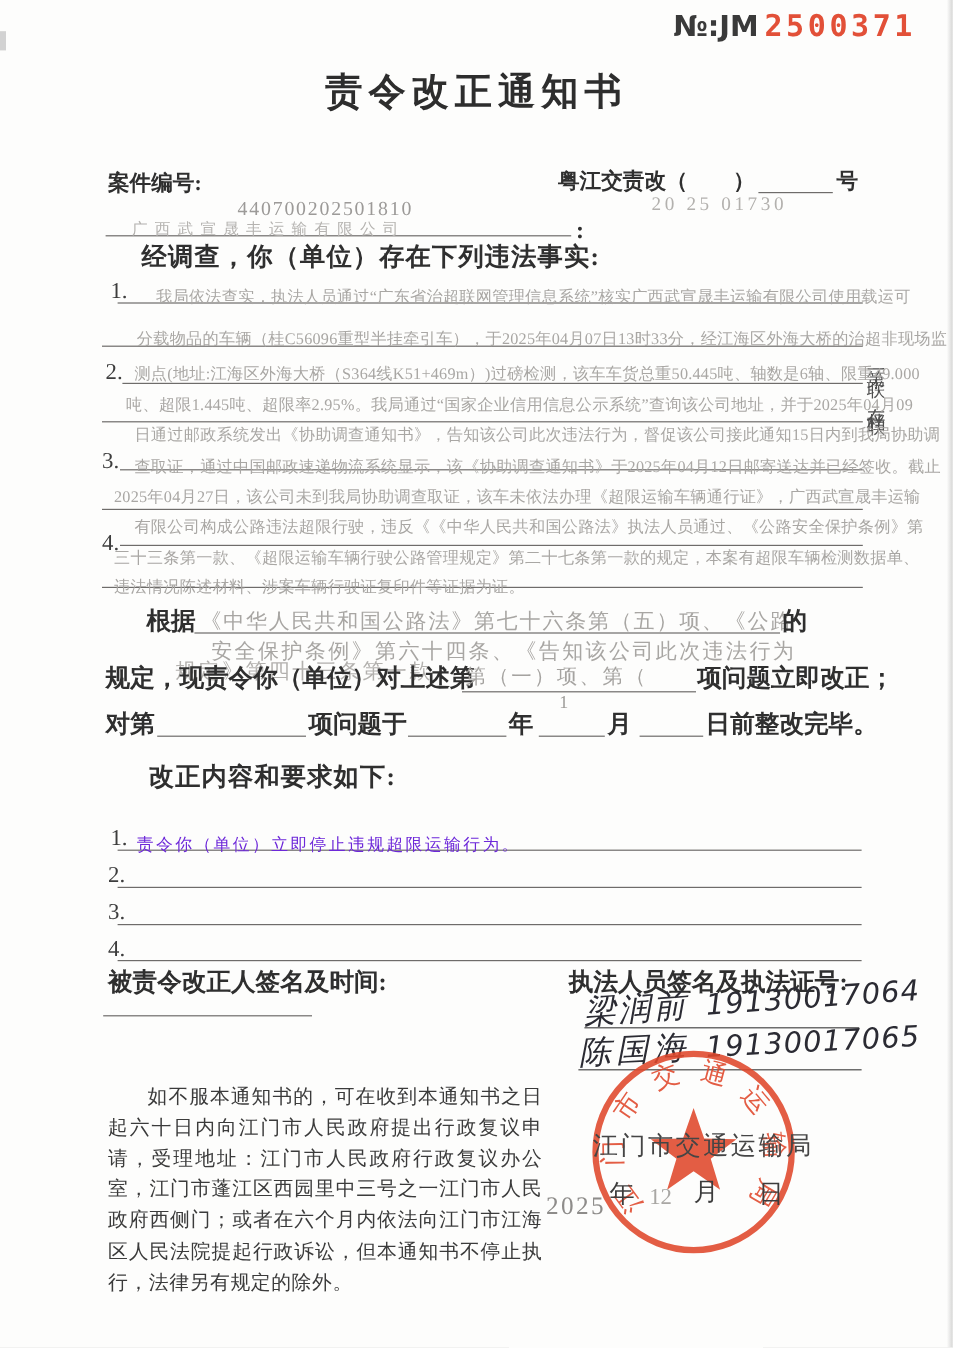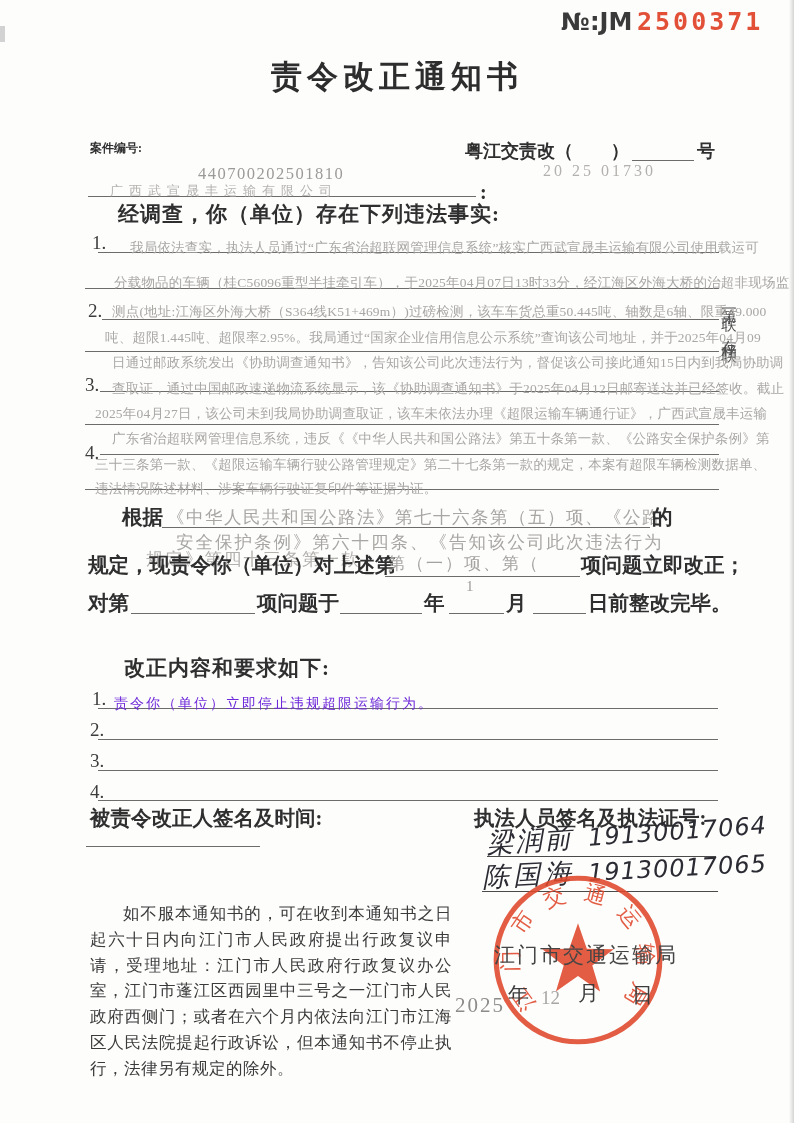--- a/index.html
+++ b/index.html
@@ -22,21 +22,21 @@
   <div class="abs" style="left:789px;top:0;width:5px;height:1123px;background:linear-gradient(to right,rgba(0,0,0,0),rgba(110,110,110,0.28));"></div>
   <div class="abs" style="left:0;top:26px;width:5px;height:16px;background:#b5b5b5;opacity:.6;"></div>
 
   <div class="abs" style="left:543px;top:8px;font-size:24px;color:#3a3a3a;font-weight:600;font-family:'DejaVu Sans',sans-serif;margin-left:18px;">№:JM</div>
   <div class="abs" style="left:637px;top:7px;font-size:25px;color:#e25038;font-weight:600;letter-spacing:3px;font-family:'DejaVu Sans Mono',monospace;">2500371</div>
 
   <div class="abs" style="left:0;top:56px;width:794px;text-align:center;font-size:31px;font-weight:700;letter-spacing:5px;color:#2d2d2d;">责令改正通知书</div>
 
   <div class="abs vert" style="left:718px;top:296px;font-size:15.5px;color:#4e4e4e;letter-spacing:4px;">第一联：存档联</div>
 
-  <div class="abs lbl" style="left:90px;top:140px;font-size:12px;">案件编号:</div>
+  <div class="abs lbl" style="left:90px;top:140px;font-size:18px;">案件编号:</div>
   <div class="abs" style="left:198px;top:164px;font-size:16.5px;color:#9c9a98;letter-spacing:1.5px;">440700202501810</div>
 
   <div class="abs lbl" style="left:465px;top:139px;font-size:18px;">粤江交责改（</div>
   <div class="abs lbl" style="left:611px;top:139px;font-size:18px;">）</div>
   <div class="rule" style="left:632px;top:160px;width:62px;"></div>
   <div class="abs lbl" style="left:697px;top:139px;font-size:18px;">号</div>
   <div class="abs" style="left:543px;top:162px;font-size:16px;color:#b3b1ae;letter-spacing:3px;">20 25  01730</div>
 
   <div class="rule" style="left:88px;top:196px;width:388px;"></div>
   <div class="abs" style="left:110px;top:182px;font-size:13px;color:#b5b3b0;letter-spacing:6px;">广西武宣晟丰运输有限公司</div>
@@ -58,21 +58,21 @@
   <div class="rule" style="left:100px;top:454px;width:619px;"></div>
   <div class="rule" style="left:85px;top:489px;width:634px;"></div>
 
   <div class="faintline" style="left:130px;top:239px;">我局依法查实，执法人员通过“广东省治超联网管理信息系统”核实广西武宣晟丰运输有限公司使用载运可</div>
   <div class="faintline" style="left:114px;top:274px;">分载物品的车辆（桂C56096重型半挂牵引车），于2025年04月07日13时33分，经江海区外海大桥的治超非现场监</div>
   <div class="faintline" style="left:112px;top:303px;">测点(地址:江海区外海大桥（S364线K51+469m）)过磅检测，该车车货总重50.445吨、轴数是6轴、限重49.000</div>
   <div class="faintline" style="left:105px;top:329px;">吨、超限1.445吨、超限率2.95%。我局通过“国家企业信用信息公示系统”查询该公司地址，并于2025年04月09</div>
   <div class="faintline" style="left:112px;top:354px;">日通过邮政系统发出《协助调查通知书》，告知该公司此次违法行为，督促该公司接此通知15日内到我局协助调</div>
   <div class="faintline" style="left:112px;top:380px;">查取证，通过中国邮政速递物流系统显示，该《协助调查通知书》于2025年04月12日邮寄送达并已经签收。截止</div>
   <div class="faintline" style="left:95px;top:405px;">2025年04月27日，该公司未到我局协助调查取证，该车未依法办理《超限运输车辆通行证》，广西武宣晟丰运输</div>
-  <div class="faintline" style="left:112px;top:430px;">广东省治超联网管理信息系统，违反《《中华人民共和国公路法》第五十条第一款、《公路安全保护条例》第</div>
+  <div class="faintline" style="left:112px;top:430px;">有限公司构成公路违法超限行驶，违反《《中华人民共和国公路法》执法人员通过、《公路安全保护条例》第</div>
   <div class="faintline" style="left:95px;top:456px;">三十三条第一款、《超限运输车辆行驶公路管理规定》第二十七条第一款的规定，本案有超限车辆检测数据单、</div>
   <div class="faintline" style="left:95px;top:480px;">违法情况陈述材料、涉案车辆行驶证复印件等证据为证。</div>
 
   <div class="abs lbl" style="left:122px;top:503px;">根据</div>
   <div class="rule" style="left:162px;top:527px;width:488px;"></div>
   <div class="abs" style="left:167px;top:505px;font-size:17.5px;color:#a8a6a3;letter-spacing:1.5px;">《中华人民共和国公路法》第七十六条第（五）项、《公路</div>
   <div class="abs lbl" style="left:652px;top:503px;">的</div>
   <div class="abs" style="left:176px;top:530px;font-size:17.5px;color:#a8a6a3;letter-spacing:2px;">安全保护条例》第六十四条、《告知该公司此次违法行为</div>
   <div class="abs" style="left:146px;top:547px;font-size:17.5px;color:#b3b1ae;letter-spacing:2px;">规定》第四十三条第一款</div>
   <div class="abs lbl" style="left:88px;top:551px;">规定，现责令你（单位）对上述第</div>
@@ -84,21 +84,21 @@
   <div class="abs lbl" style="left:88px;top:589px;">对第</div>
   <div class="rule" style="left:131px;top:613px;width:124px;"></div>
   <div class="abs lbl" style="left:257px;top:589px;">项问题于</div>
   <div class="rule" style="left:340px;top:613px;width:82px;"></div>
   <div class="abs lbl" style="left:424px;top:589px;">年</div>
   <div class="rule" style="left:449px;top:613px;width:55px;"></div>
   <div class="abs lbl" style="left:506px;top:589px;">月</div>
   <div class="rule" style="left:533px;top:613px;width:53px;"></div>
   <div class="abs lbl" style="left:588px;top:589px;">日前整改完毕。</div>
 
-  <div class="abs lbl" style="left:124px;top:654px;font-size:21px;letter-spacing:1px;">改正内容和要求如下:</div>
+  <div class="abs lbl" style="left:124px;top:633px;font-size:21px;letter-spacing:1px;">改正内容和要求如下:</div>
 
   <div class="num" style="left:92px;top:688px;">1.</div>
   <div class="rule" style="left:98px;top:708px;width:620px;"></div>
   <div class="abs" style="left:114px;top:695px;font-size:14px;color:#6d28d9;letter-spacing:2px;">责令你（单位）立即停止违规超限运输行为。</div>
   <div class="num" style="left:90px;top:719px;">2.</div>
   <div class="rule" style="left:98px;top:739px;width:620px;"></div>
   <div class="num" style="left:90px;top:750px;">3.</div>
   <div class="rule" style="left:98px;top:770px;width:620px;"></div>
   <div class="num" style="left:90px;top:781px;">4.</div>
   <div class="rule" style="left:98px;top:800px;width:620px;"></div>

